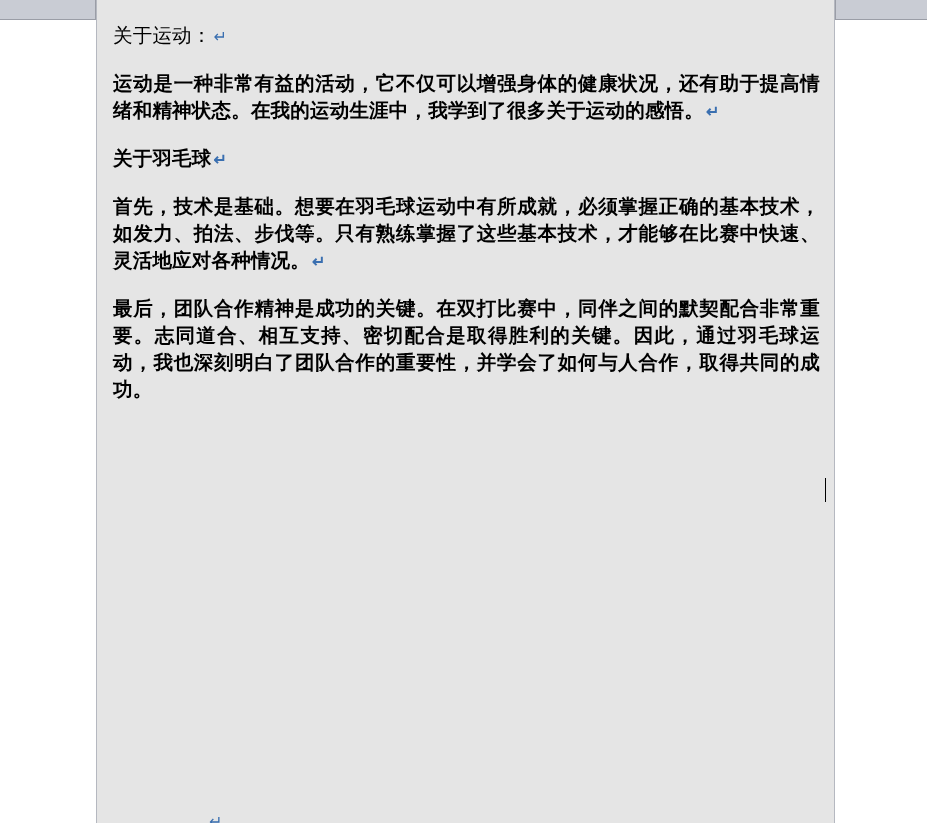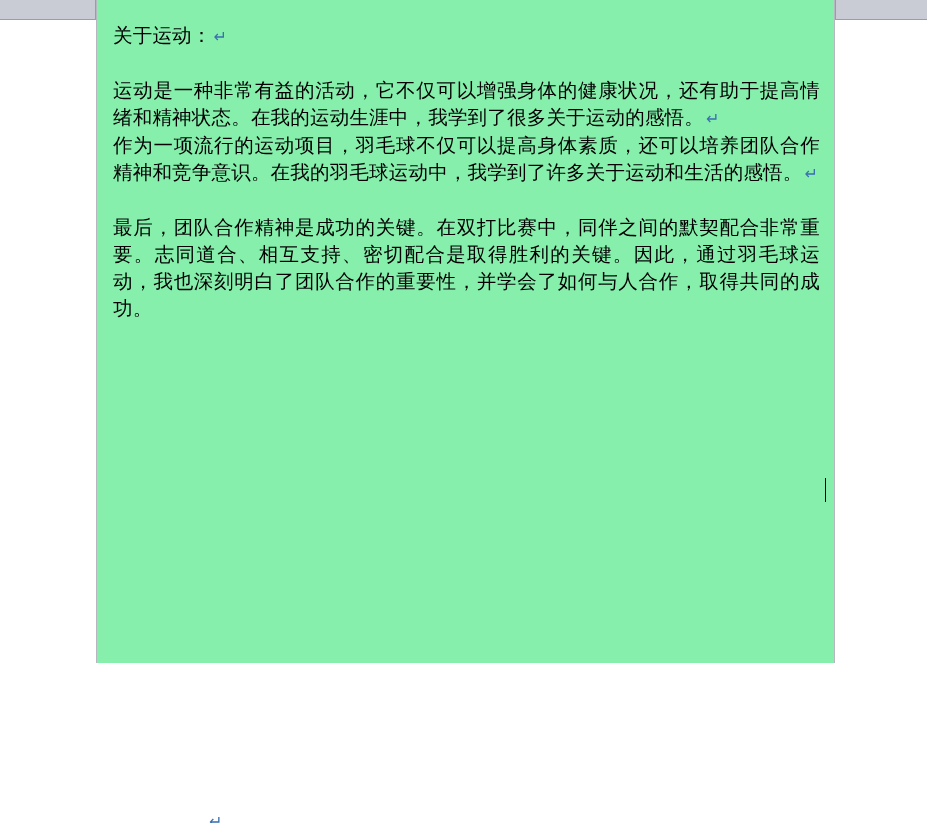--- a/index.html
+++ b/index.html
@@ -40,22 +40,22 @@
     background: #c9ccd4;
     border-bottom: 1px solid #9a9da6;
     border-left: 1px solid #9a9da6;
     box-sizing: border-box;
   }
   .page {
     position: absolute;
     left: 96px;
     top: 0;
     width: 739px;
-    height: 663px;
-    background: #86efac;
+    height: 823px;
+    background: #e5e5e5;
     border-left: 1px solid #b5b8c0;
     border-right: 1px solid #b5b8c0;
     box-sizing: border-box;
   }
   .page-body {
     position: absolute;
     left: 0;
     top: 0;
     width: 739px;
     padding: 22px 16px 0 16px;
@@ -65,21 +65,22 @@
     margin: 0 0 0 0;
     font-size: 19.5px;
     line-height: 27px;
     color: #000000;
     text-align: justify;
     text-justify: inter-ideograph;
     letter-spacing: 0.2px;
     font-family: "Liberation Serif", serif;
   }
   p.spaced {
-    margin-top: 27px;
+    margin-top: 20px;
+    font-weight: bold;
   }
   p.tight {
     margin-top: 0;
   }
   .pilcrow {
     color: #3a6fb0;
     font-family: "Liberation Sans", sans-serif;
     font-size: 16px;
     padding-left: 2px;
     vertical-align: baseline;
@@ -113,23 +114,24 @@
   <div class="page">
     <div class="page-body">
 
       <p class="para tight"><span>关于运动：</span><span class="pilcrow">↵</span></p>
 
       <p class="para spaced"><span>运动是一种非常有益的活动，它不仅可以增强身体的健康状况，还有助于提高情绪和精神状态。在我的运动生涯中，我学到了很多关于运动的感悟。</span><span class="pilcrow">↵</span></p>
 
 
 
 
-      <p class="para tight"><span>作为一项流行的运动项目，羽毛球不仅可以提高身体素质，还可以培养团队合作精神和竞争意识。在我的羽毛球运动中，我学到了许多关于运动和生活的感悟。</span><span class="pilcrow">↵</span></p>
 
+      <p class="para spaced"><span>关于羽毛球</span><span class="pilcrow">↵</span></p>
 
+      <p class="para spaced"><span>首先，技术是基础。想要在羽毛球运动中有所成就，必须掌握正确的基本技术，如发力、拍法、步伐等。只有熟练掌握了这些基本技术，才能够在比赛中快速、灵活地应对各种情况。</span><span class="pilcrow">↵</span></p>
 
 
       <p class="para spaced"><span>最后，团队合作精神是成功的关键。在双打比赛中，同伴之间的默契配合非常重要。志同道合、相互支持、密切配合是取得胜利的关键。因此，通过羽毛球运动，我也深刻明白了团队合作的重要性，并学会了如何与人合作，取得共同的成功。</span></p>
 
     </div>
 
     <div class="last-mark">↵</div>
   </div>
 
   <div class="caret"></div>

